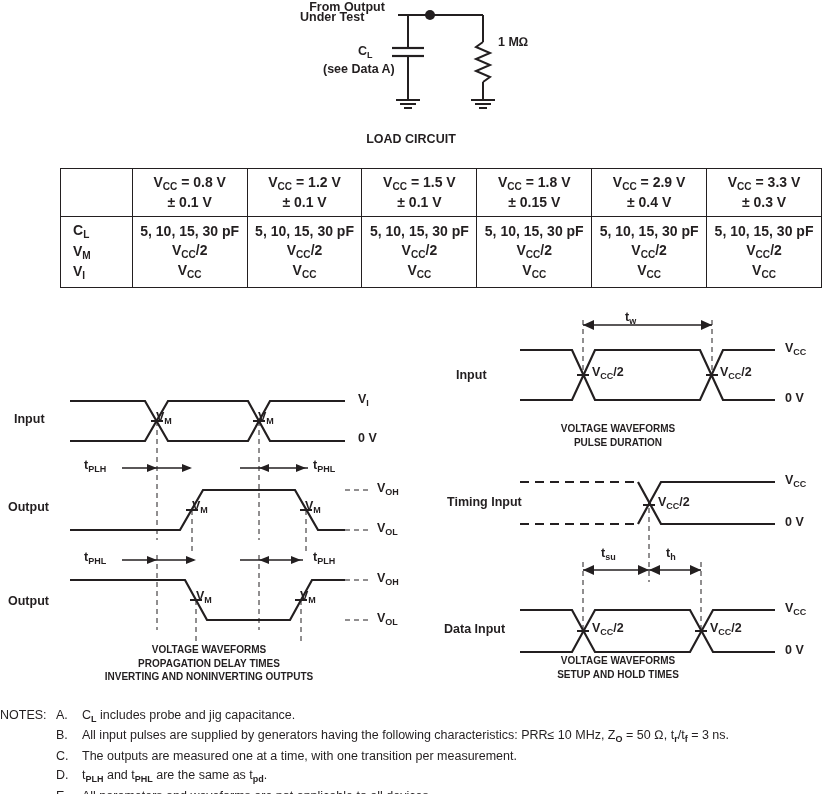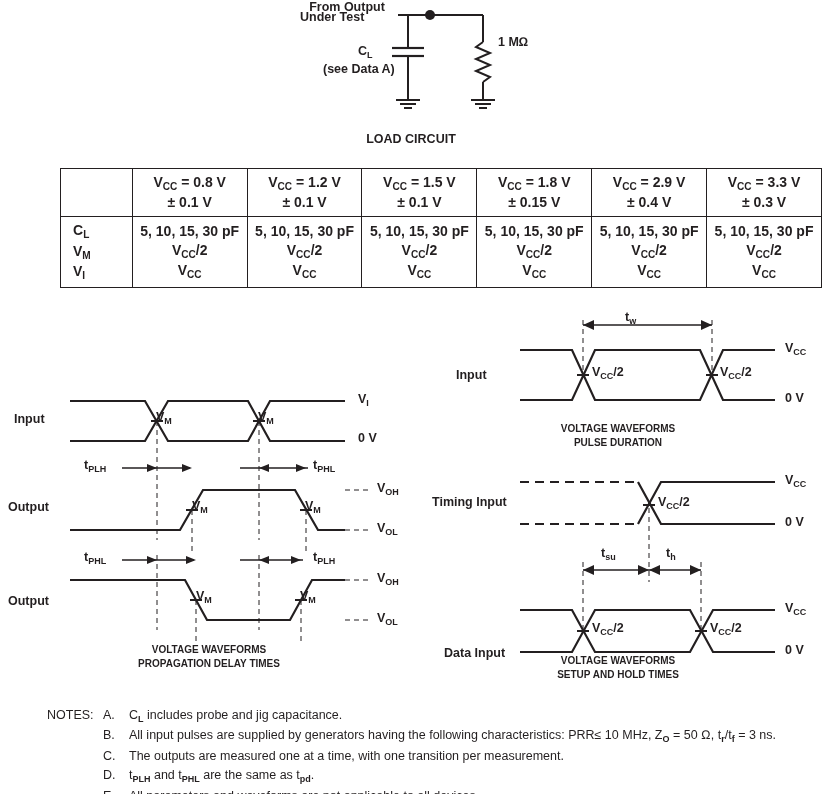--- a/index.html
+++ b/index.html
@@ -55,21 +55,21 @@
     white-space: nowrap;
   }
 
   
   #notes {
     left: 0px; top: 706px; width: 822px;
     font-size: 12.5px;
     line-height: 1.55;
   }
   #notes .row { display: flex; }
-  #notes .tag { width: 56px; flex: 0 0 56px; font-weight: normal; padding-left: 47px; }
+  #notes .tag { width: 56px; flex: 0 0 56px; font-weight: normal; }
   #notes .ltr { width: 26px; flex: 0 0 26px; }
   #notes .txt { flex: 1 1 auto; }
 </style>
 </head>
 <body>
 
 <div class="abs" id="load-circuit">
   <svg width="822" height="150" viewBox="0 0 822 150">
     <g stroke="#231f20" fill="none" stroke-width="2">
 
@@ -247,20 +247,21 @@
   <div class="abs lbl" style="left:377px; top:231px;">V<sub>OL</sub></div>
 
   <div class="abs lbl" style="left:84px; top:78px;">t<sub>PLH</sub></div>
   <div class="abs lbl" style="left:313px; top:78px;">t<sub>PHL</sub></div>
   <div class="abs lbl" style="left:84px; top:170px;">t<sub>PHL</sub></div>
   <div class="abs lbl" style="left:313px; top:170px;">t<sub>PLH</sub></div>
 
   <div class="abs capt" style="left:0px; top:263px; width:418px;">
     <span>VOLTAGE WAVEFORMS</span><br>
     <span>PROPAGATION DELAY TIMES</span><br>
+    <span>INVERTING AND NONINVERTING OUTPUTS</span>
   </div>
 </div>
 
 <div class="abs" id="pulse-duration" style="left:420px; top:300px; width:402px; height:150px;">
   <svg width="402" height="150" viewBox="0 0 402 150">
     <g stroke="#231f20" fill="none" stroke-width="2.2">
       <polyline points="100,100 152,100 175,50 280,50 303,100 355,100"></polyline>
       <polyline points="100,50 152,50 175,100 280,100 303,50 355,50"></polyline>
     </g>
     <g stroke="#231f20" fill="none" stroke-width="1" stroke-dasharray="5,4">
@@ -320,22 +321,22 @@
       <polygon points="229,108 240,103 240,113" stroke="none"></polygon>
       <polygon points="281,108 270,103 270,113" stroke="none"></polygon>
     </g>
 
     <g stroke="#231f20" stroke-width="2">
       <line x1="223" y1="43" x2="235" y2="43"></line>
       <line x1="157" y1="169" x2="169" y2="169"></line>
       <line x1="275" y1="169" x2="287" y2="169"></line>
     </g>
   </svg>
-  <div class="abs lbl" style="left:12px; top:33px;">Timing Input</div>
-  <div class="abs lbl" style="left:24px; top:160px;margin-top:24px;">Data Input</div>
+  <div class="abs lbl" style="left:27px; top:33px;">Timing Input</div>
+  <div class="abs lbl" style="left:24px; top:160px;">Data Input</div>
   <div class="abs lbl" style="left:238px; top:33px;">V<sub>CC</sub>/2</div>
   <div class="abs lbl" style="left:172px; top:159px;">V<sub>CC</sub>/2</div>
   <div class="abs lbl" style="left:290px; top:159px;">V<sub>CC</sub>/2</div>
   <div class="abs lbl" style="left:365px; top:11px;">V<sub>CC</sub></div>
   <div class="abs lbl" style="left:365px; top:53px;">0 V</div>
   <div class="abs lbl" style="left:365px; top:139px;">V<sub>CC</sub></div>
   <div class="abs lbl" style="left:365px; top:181px;">0 V</div>
   <div class="abs lbl" style="left:181px; top:84px;">t<sub>su</sub></div>
   <div class="abs lbl" style="left:246px; top:84px;">t<sub>h</sub></div>
   <div class="abs capt" style="left:0px; top:192px; width:396px;">

